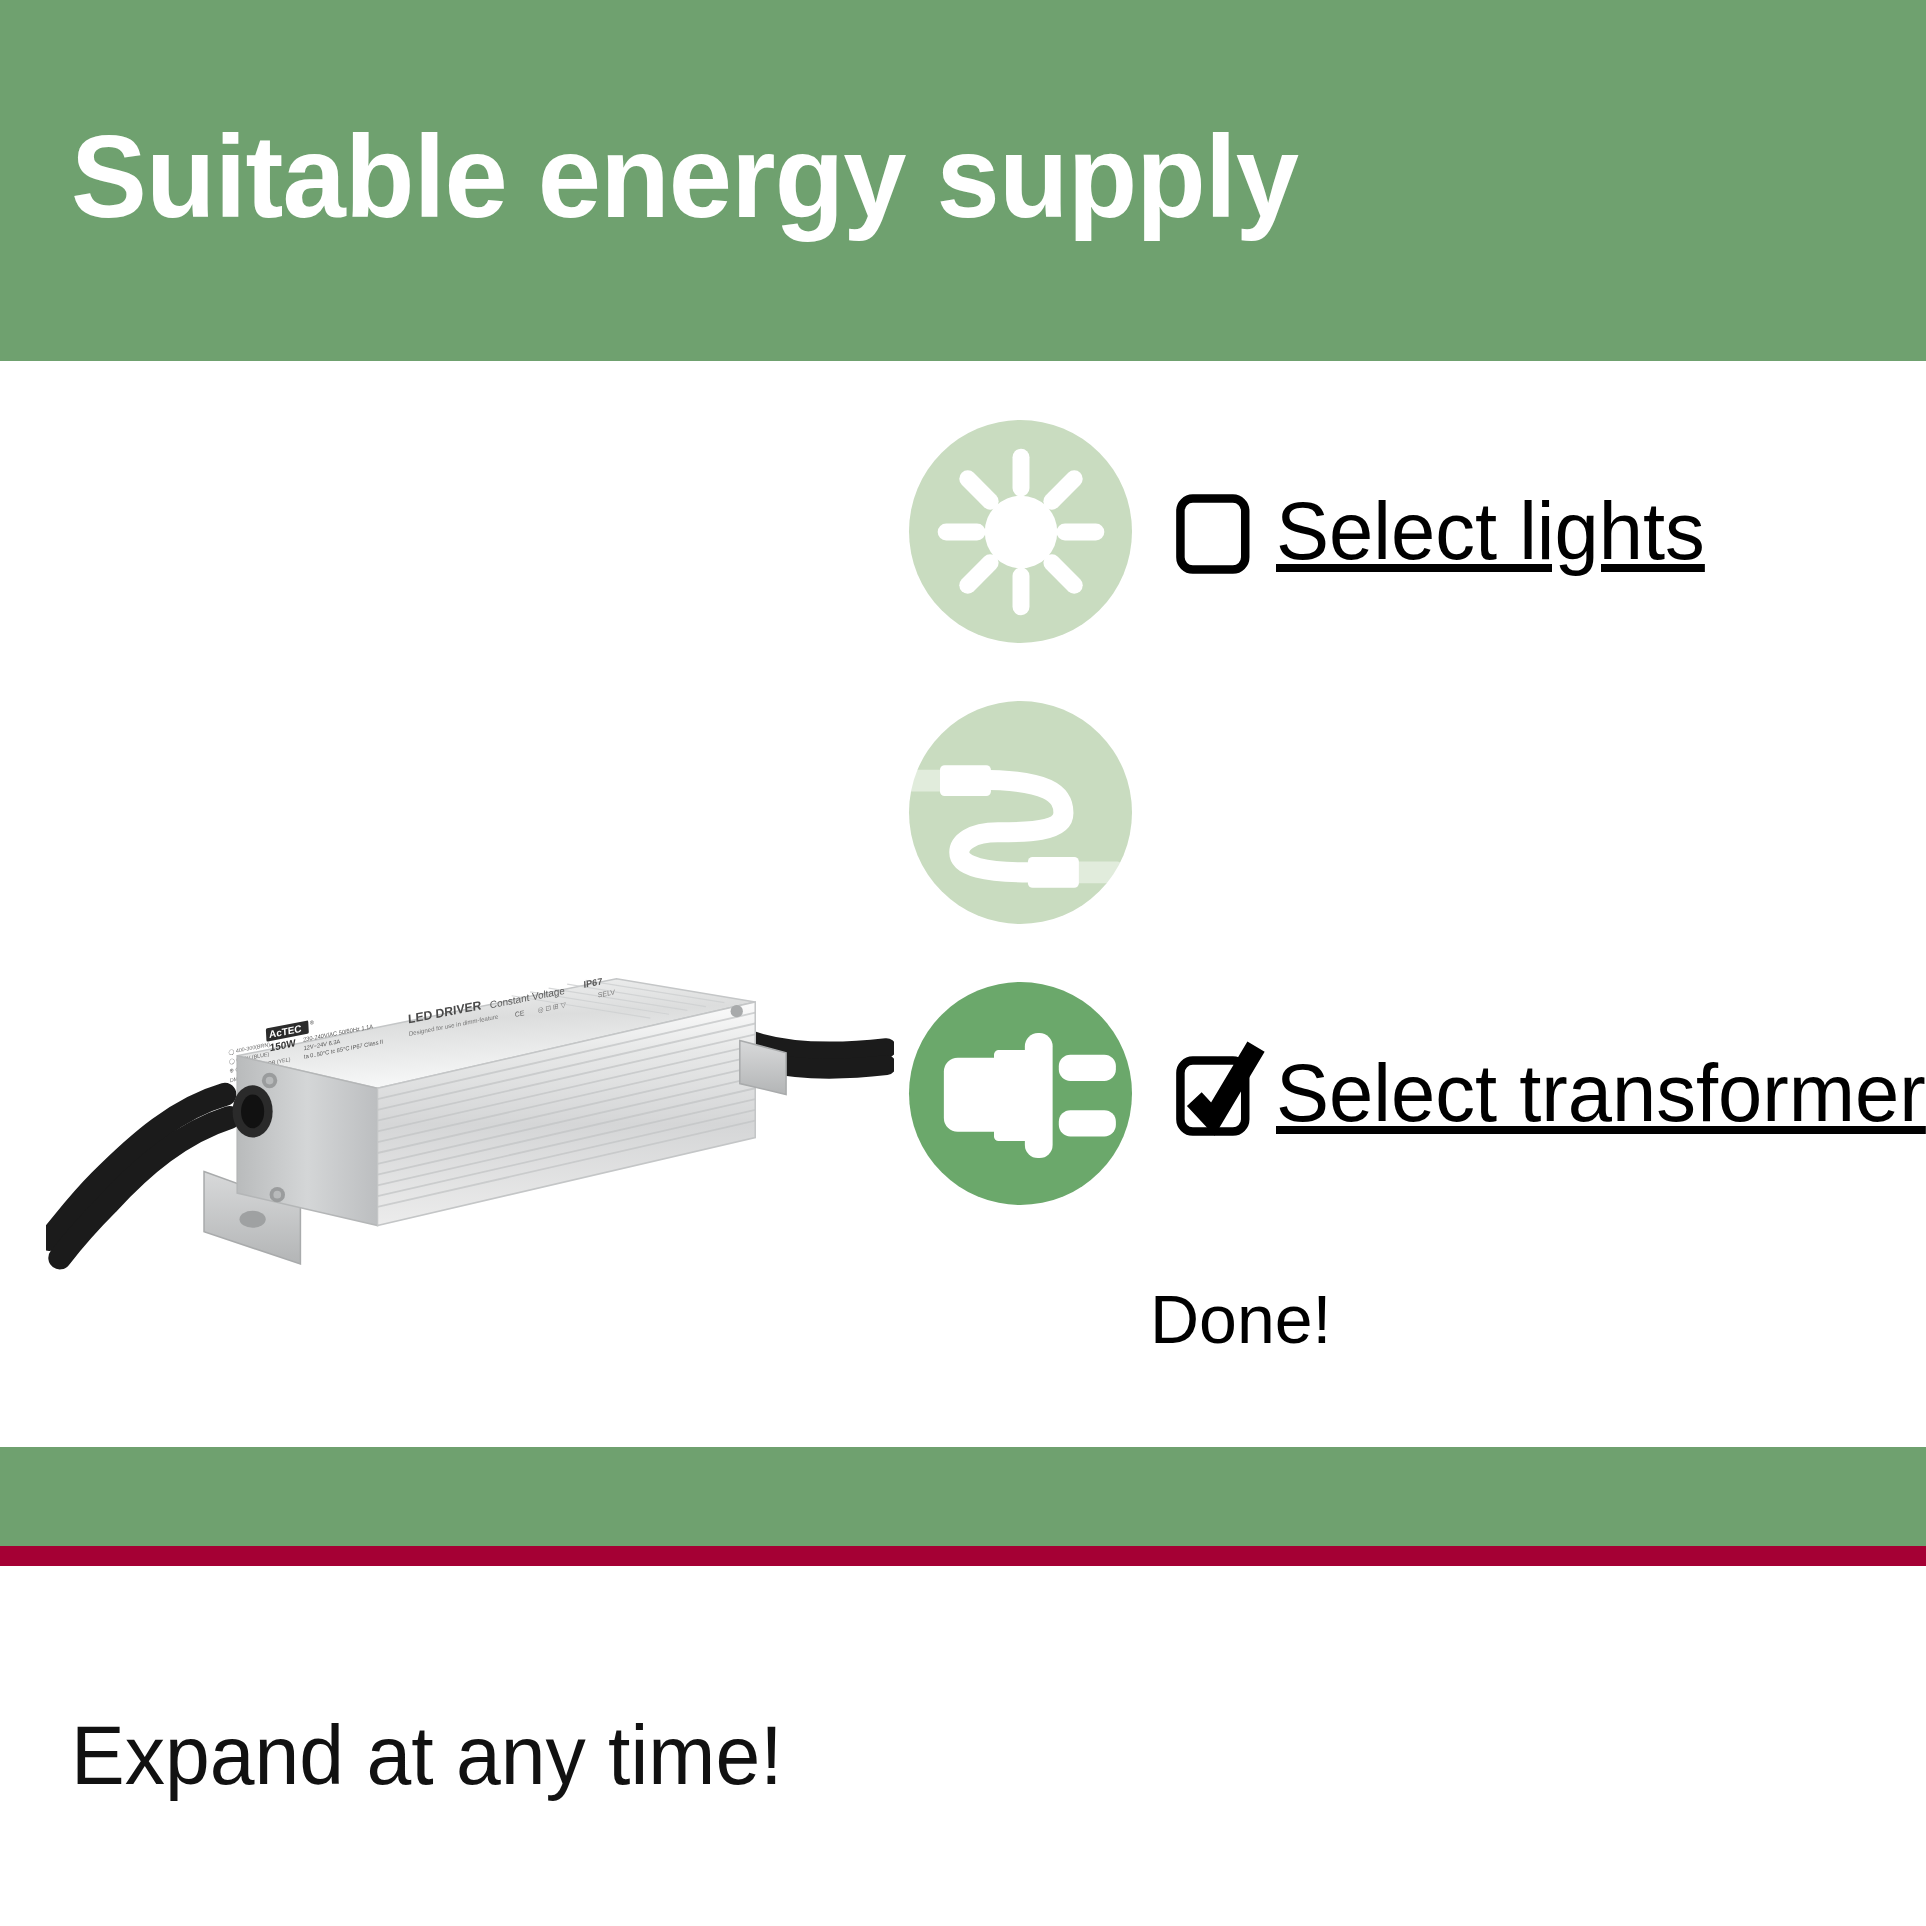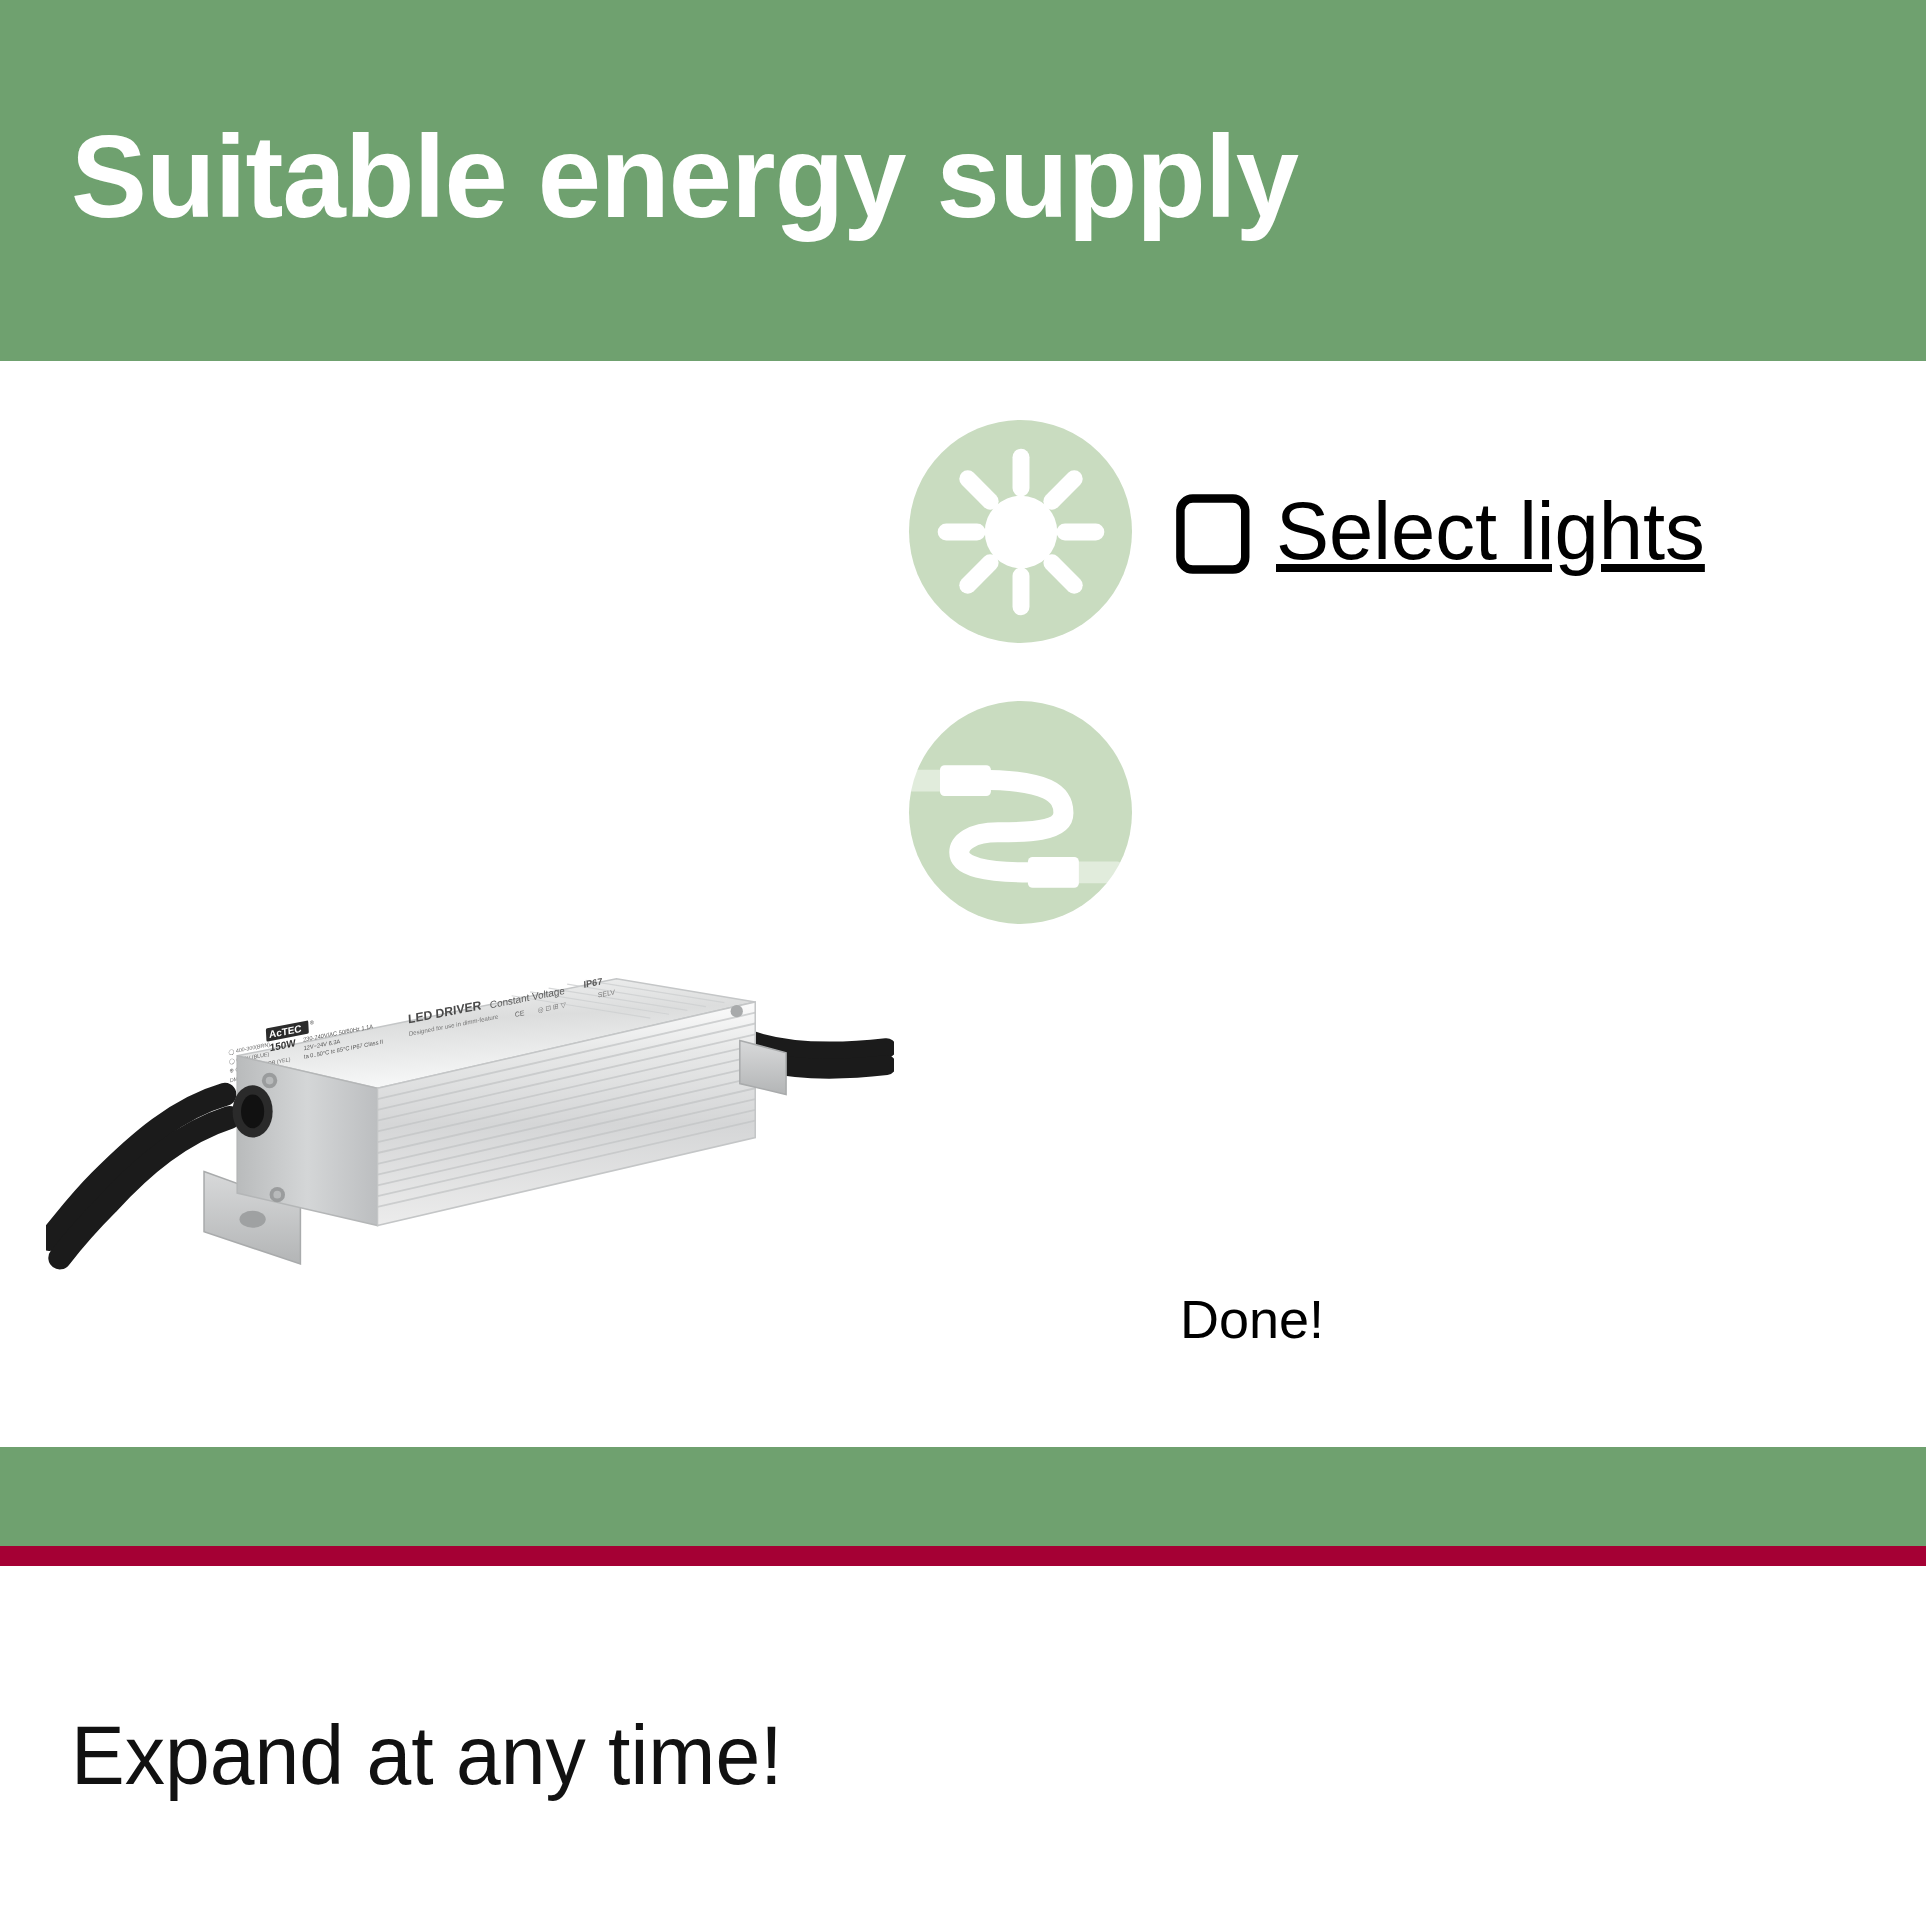--- a/index.html
+++ b/index.html
@@ -115,24 +115,24 @@
     font-size: 82px;
     line-height: 79px;
     color: #000000;
     letter-spacing: 0px;
     transform: scaleX(0.97);
     transform-origin: left top;
   }
 
   .done-text {
     position: absolute;
-    left: 1180px;
+    left: 1150px;
     top: 1281px;
     font-family: "Liberation Sans Narrow", "Liberation Sans", sans-serif;
-    font-size: 54px;
+    font-size: 68px;
     line-height: 77px;
     color: #000000;
     white-space: nowrap;
   }
 
   
   .green-bar {
     position: absolute;
     left: 0;
     top: 1447px;
@@ -330,20 +330,45 @@
           <rect x="184" y="232" width="66" height="40" rx="6"></rect>
         </g>
         <g fill="#ffffff" opacity="0.45">
           <rect x="16" y="119" width="58" height="28" rx="4"></rect>
           <rect x="246" y="238" width="58" height="28" rx="4"></rect>
         </g>
       </svg>
     </div>
   </div>
 
+  <div class="check-row">
+    <div class="icon-circle solid">
+      <svg viewBox="0 0 350 350" xmlns="http://www.w3.org/2000/svg">
+        <g fill="#ffffff">
+
+          <rect x="75" y="128" width="105" height="96" rx="18"></rect>
+          <rect x="140" y="118" width="48" height="118" rx="6"></rect>
+
+          <rect x="180" y="96" width="36" height="162" rx="17"></rect>
+
+          <rect x="224" y="124" width="74" height="34" rx="15"></rect>
+          <rect x="224" y="196" width="74" height="34" rx="15"></rect>
+        </g>
+      </svg>
+    </div>
+    <div class="row-label-wrap">
+      <span class="checkbox">
+        <svg viewBox="0 0 140 150" xmlns="http://www.w3.org/2000/svg">
+          <rect x="20" y="42" width="84" height="92" rx="16" ry="16" fill="none" stroke="#000000" stroke-width="11"></rect>
+          <path d="M38 92 L 62 118 L 118 24" fill="none" stroke="#000000" stroke-width="26" stroke-linecap="butt" stroke-linejoin="miter"></path>
+        </svg>
+      </span>
+      <span class="row-label">Select transformer</span>
+    </div>
+  </div>
 </div>
 
 <div class="done-text">Done!</div>
 
 <div class="green-bar"></div>
 <div class="crimson-bar"></div>
 <div class="footer-area"></div>
 <div class="footer-text">Expand at any time!</div>
 
 

